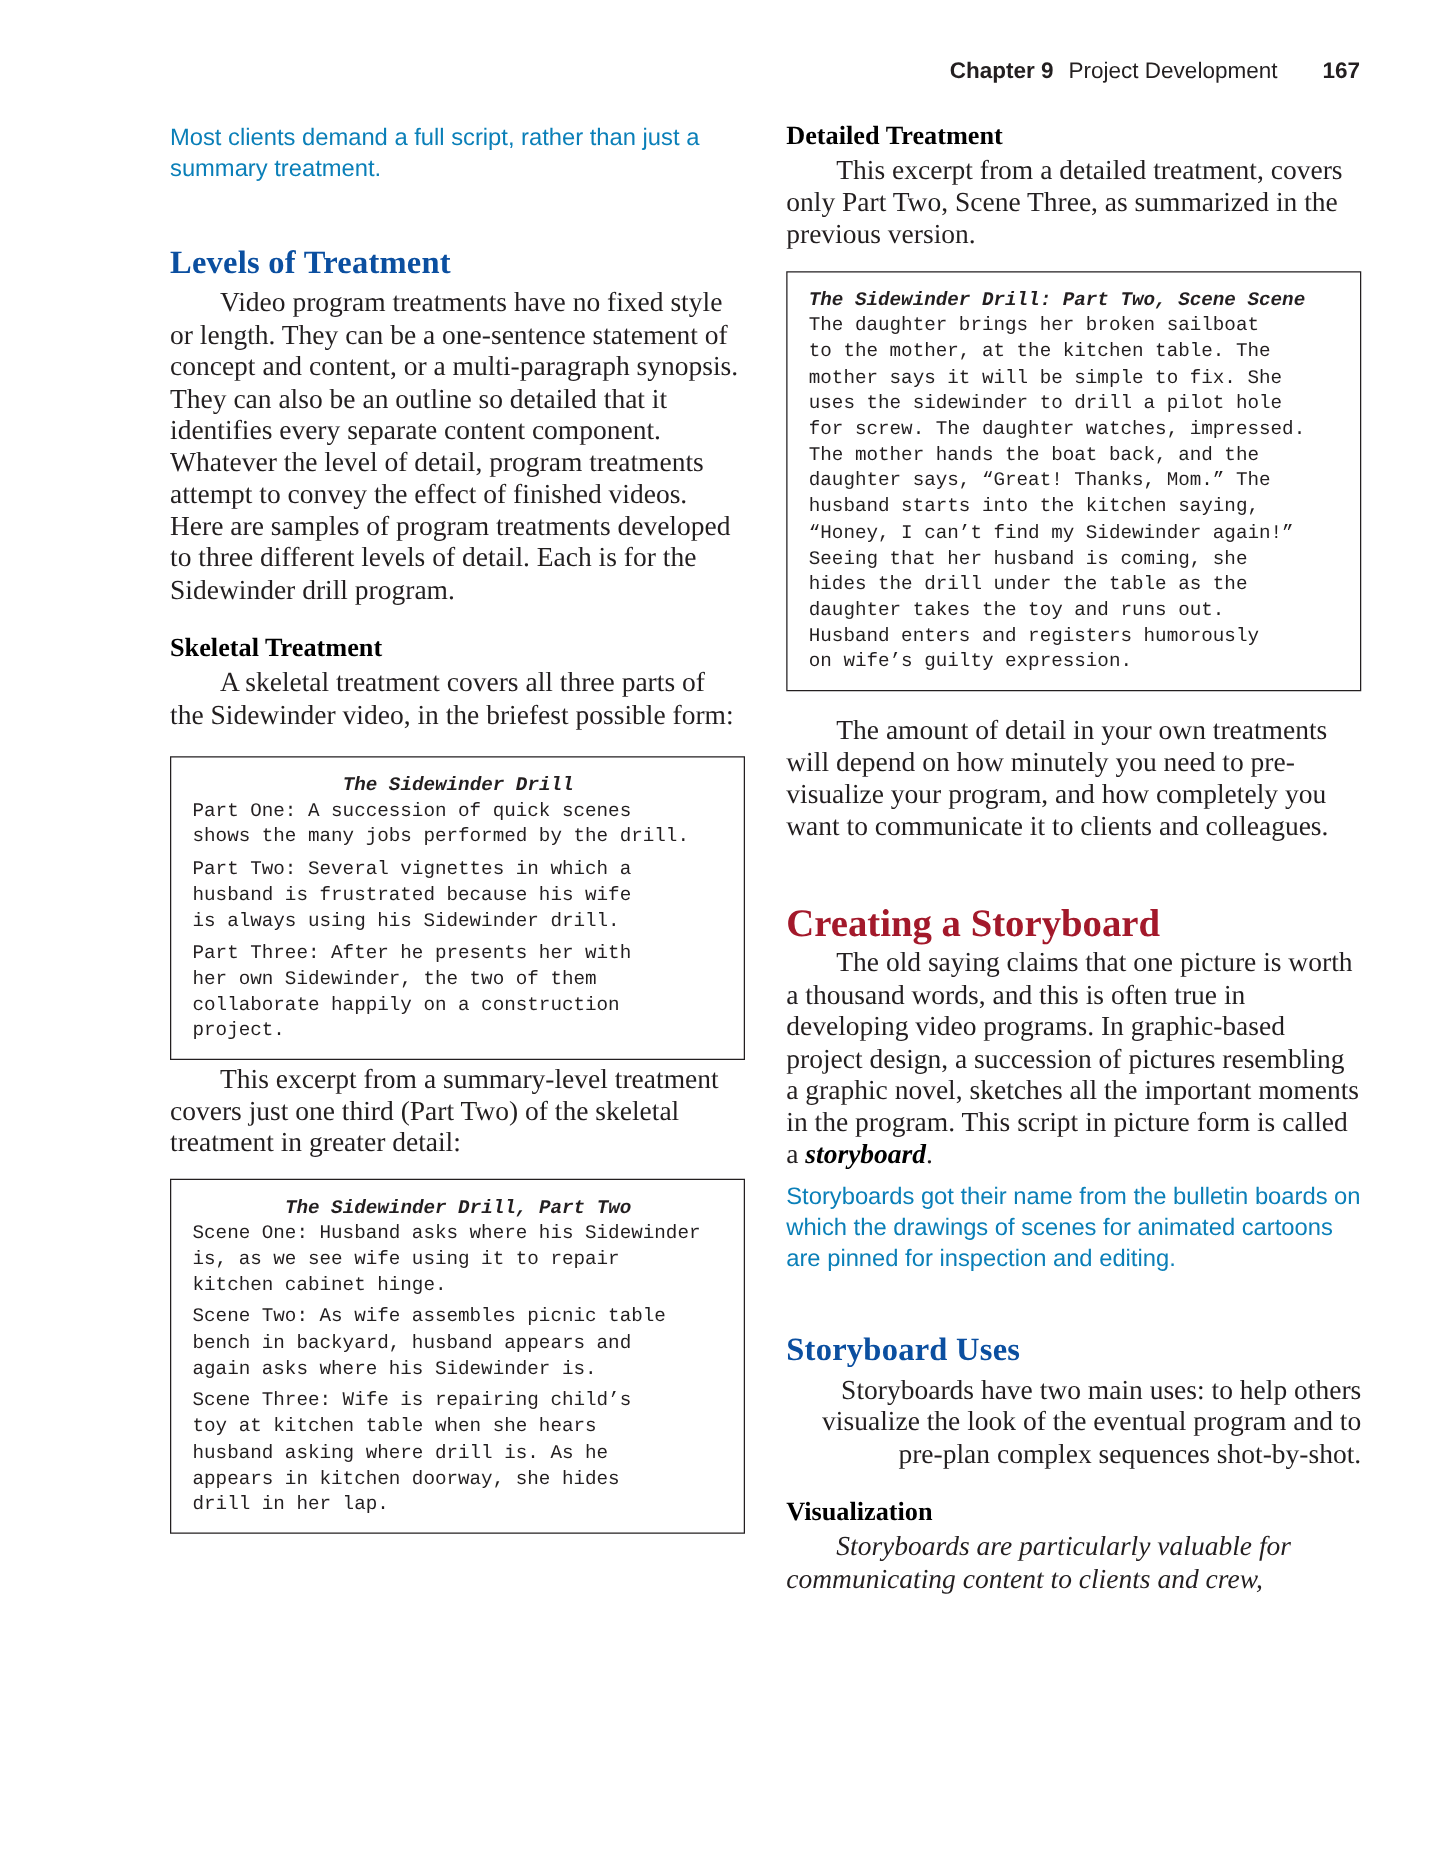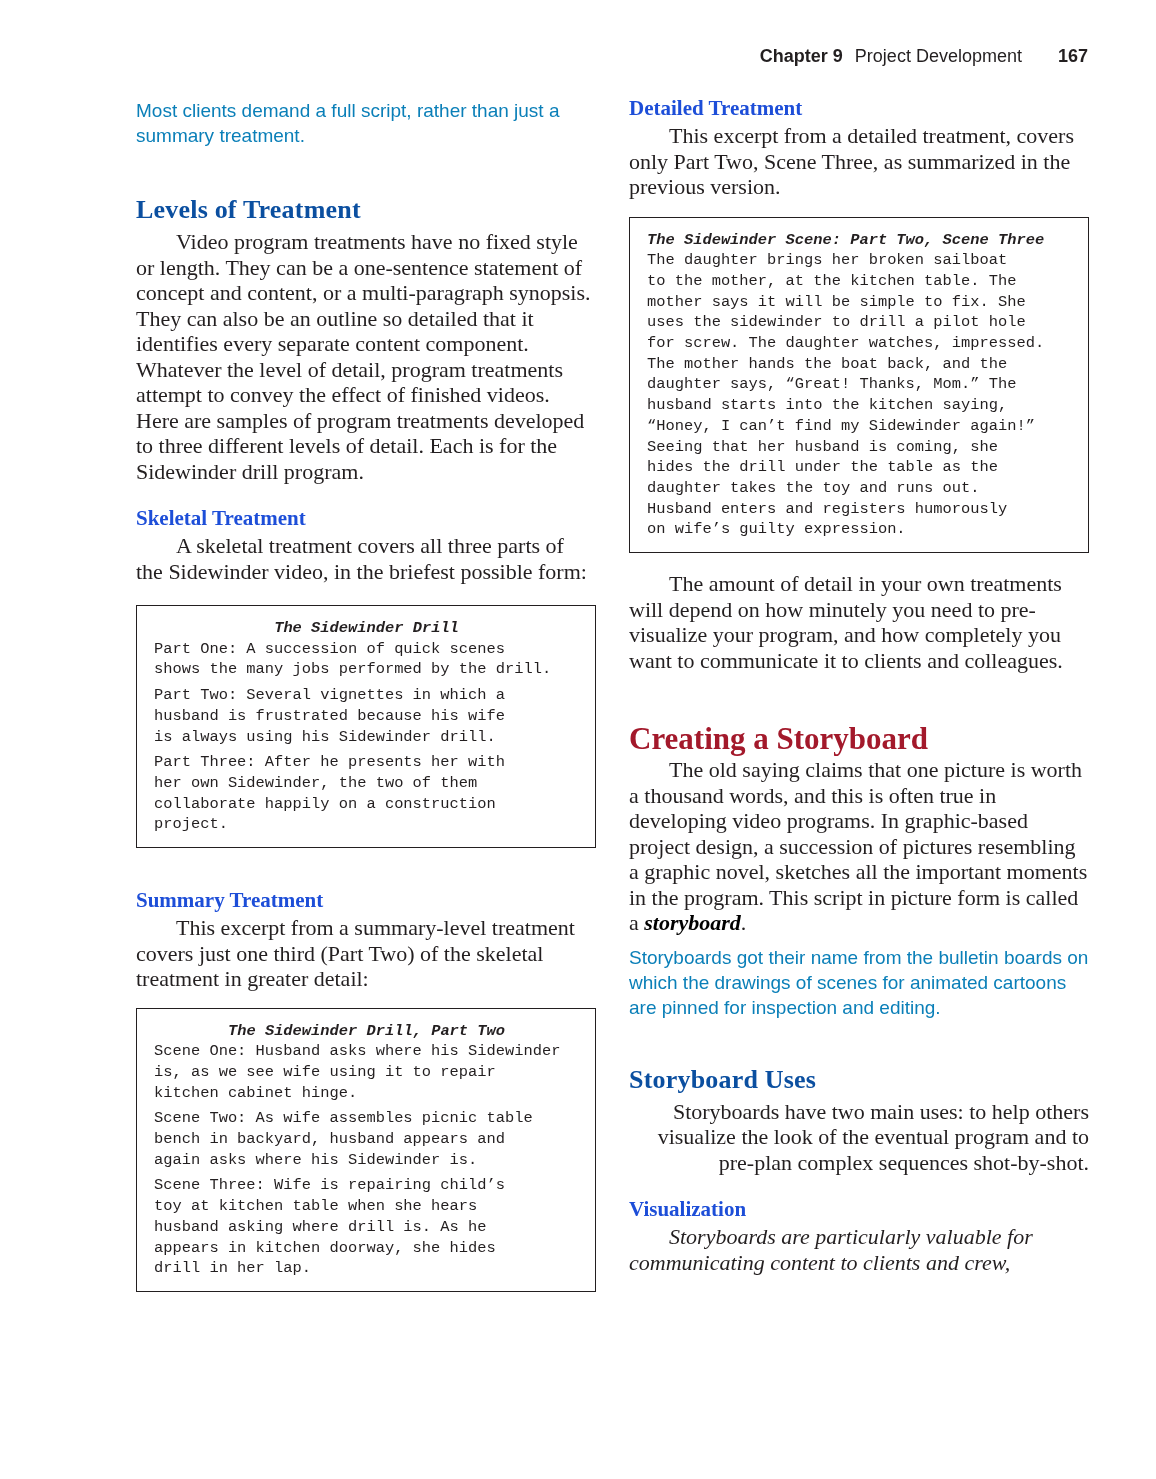--- a/index.html
+++ b/index.html
@@ -24,21 +24,21 @@
   .h1 {
     font-family: "Liberation Serif", serif; font-weight: bold;
     font-size: 26px; color: #0b4fa0; margin: 0; letter-spacing: 0.2px;
   }
   .h1-red {
     font-family: "Liberation Serif", serif; font-weight: bold;
     font-size: 31px; color: #a3192b; margin: 0;
   }
   .h2 {
     font-family: "Liberation Serif", serif; font-weight: bold;
-    font-size: 21px; color: #1d4ed8; margin: 0;
+    font-size: 21px; color: #000000; margin: 0;
   }
   .body-text {
     font-family: "Liberation Serif", serif; font-size: 22px; line-height: 25.5px;
     color: #231f20; margin: 0; text-indent: 40px;
   }
   .key-term { color: #000000; font-weight: bold; font-style: italic; }
   .script-box {
     border: 1.5px solid #231f20; box-sizing: border-box;
     padding: 12px 16px 12px 17px;
     font-family: "Liberation Mono", monospace; font-size: 15.4px; line-height: 20.7px;
@@ -73,21 +73,20 @@
 shows the many jobs performed by the drill.</p>
     <p class="script-para">Part Two: Several vignettes in which a
 husband is frustrated because his wife
 is always using his Sidewinder drill.</p>
     <p class="script-para">Part Three: After he presents her with
 her own Sidewinder, the two of them
 collaborate happily on a construction
 project.</p>
   </div>
 
-  <h3 class="h2" style="margin-top:40px;">Summary Treatment</h3>
   <p class="body-text" style="margin-top:2px;">This excerpt from a summary-level treatment covers just one third (Part Two) of the skeletal treatment in greater detail:</p>
 
   <div class="script-box" style="margin-top:16px;">
     <p class="script-title center">The Sidewinder Drill, Part Two</p>
     <p class="script-para">Scene One: Husband asks where his Sidewinder
 is, as we see wife using it to repair
 kitchen cabinet hinge.</p>
     <p class="script-para">Scene Two: As wife assembles picnic table
 bench in backyard, husband appears and
 again asks where his Sidewinder is.</p>
@@ -97,21 +96,21 @@
 appears in kitchen doorway, she hides
 drill in her lap.</p>
   </div>
 </div>
 
 <div class="col col-right">
   <h3 class="h2">Detailed Treatment</h3>
   <p class="body-text" style="margin-top:2px;">This excerpt from a detailed treatment, covers only Part Two, Scene Three, as summarized in the previous version.</p>
 
   <div class="script-box" style="margin-top:17px; padding-top:12px;">
-    <p class="script-title">The Sidewinder Scene: Part Two, Scene Three</p>
+    <p class="script-title">The Sidewinder Drill: Part Two, Scene Scene</p>
     <p class="script-para">The daughter brings her broken sailboat
 to the mother, at the kitchen table. The
 mother says it will be simple to fix. She
 uses the sidewinder to drill a pilot hole
 for screw. The daughter watches, impressed.
 The mother hands the boat back, and the
 daughter says, “Great! Thanks, Mom.” The
 husband starts into the kitchen saying,
 “Honey, I can’t find my Sidewinder again!”
 Seeing that her husband is coming, she

